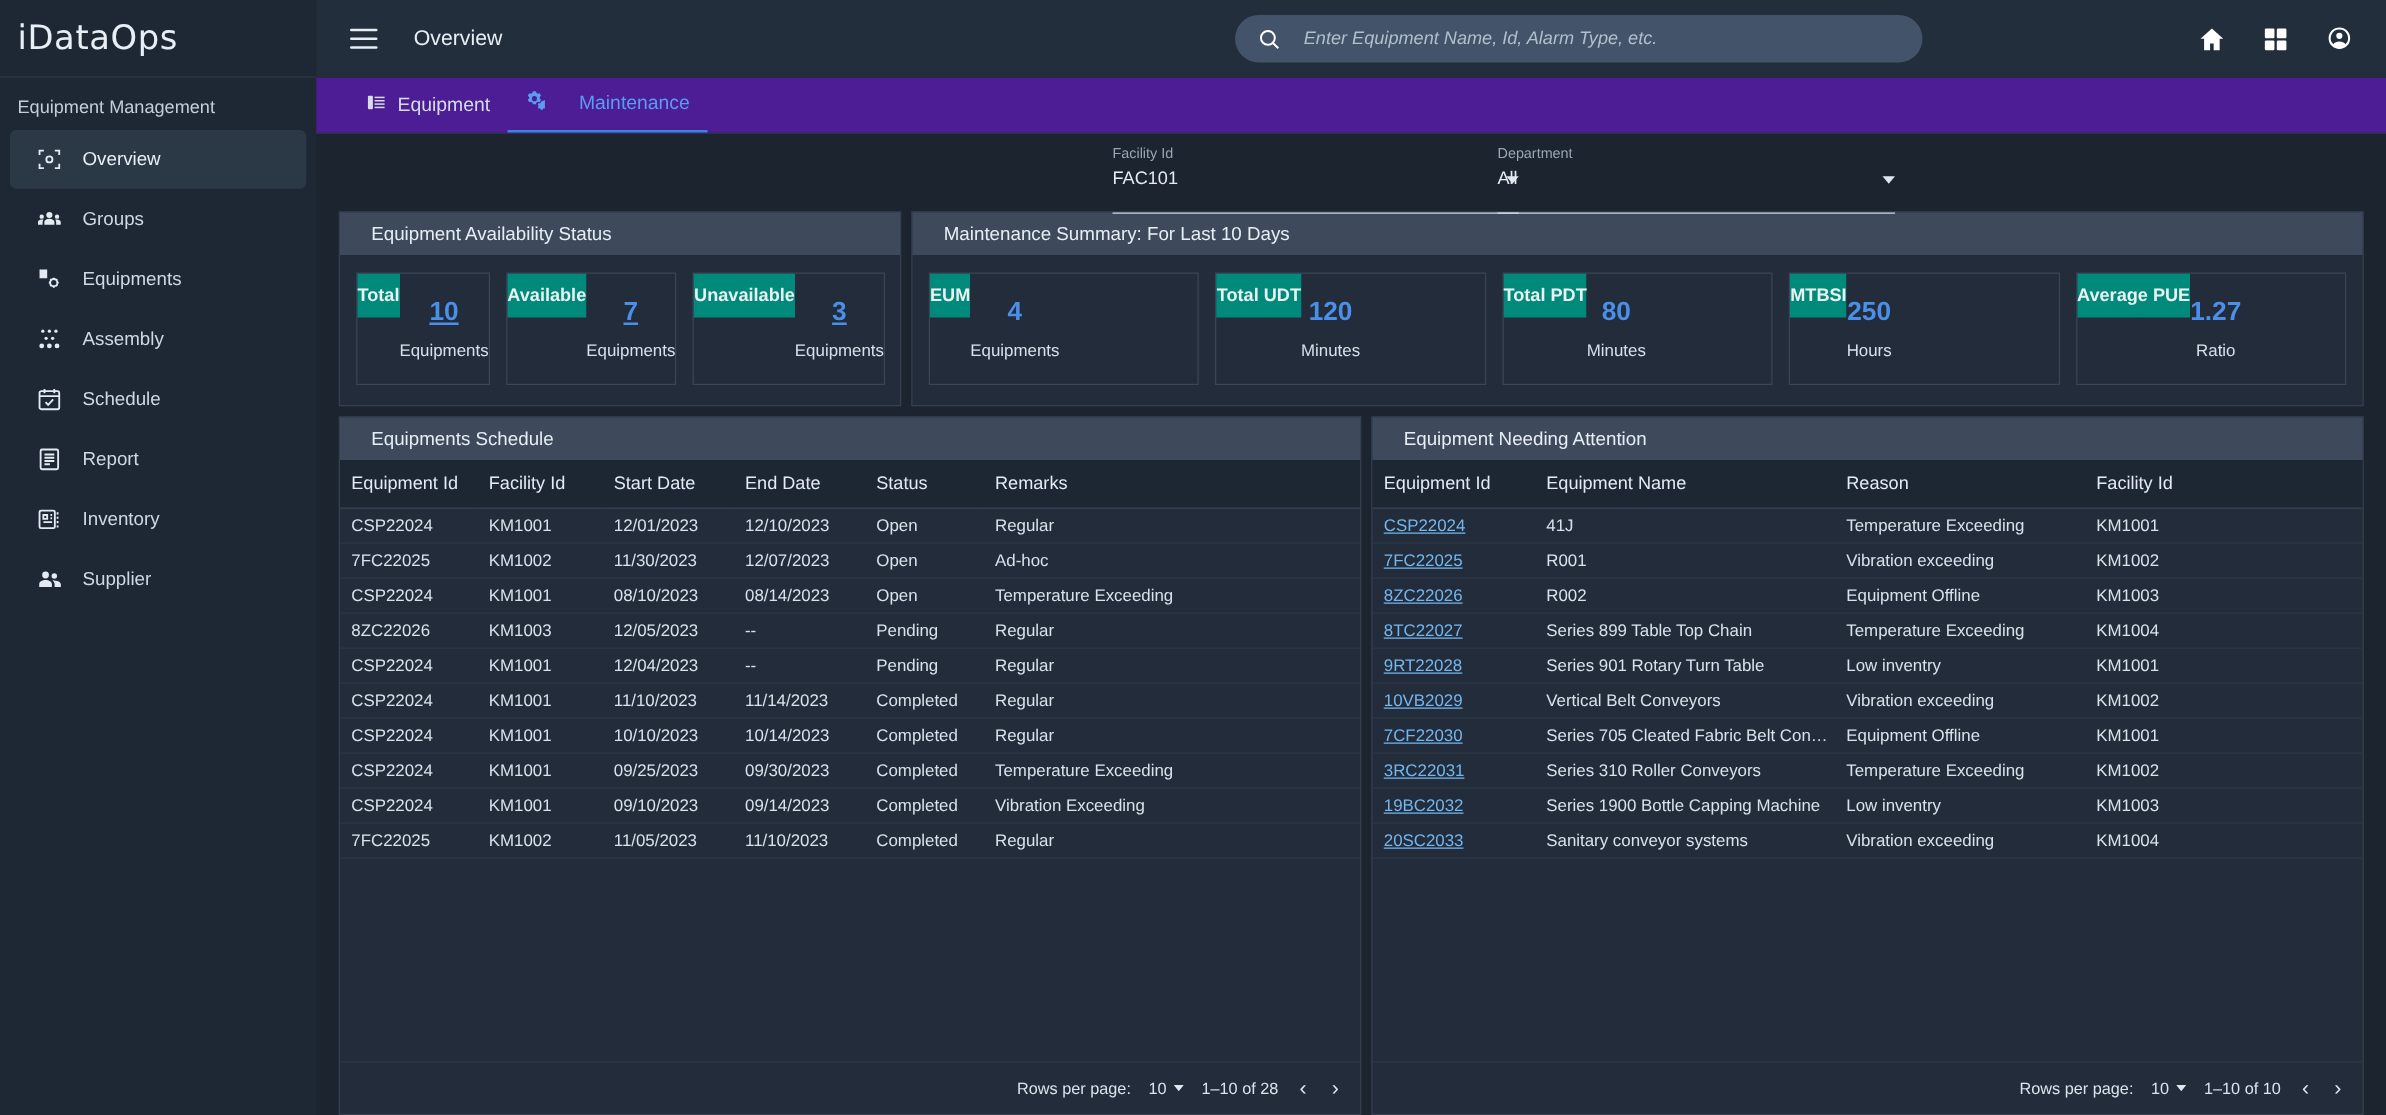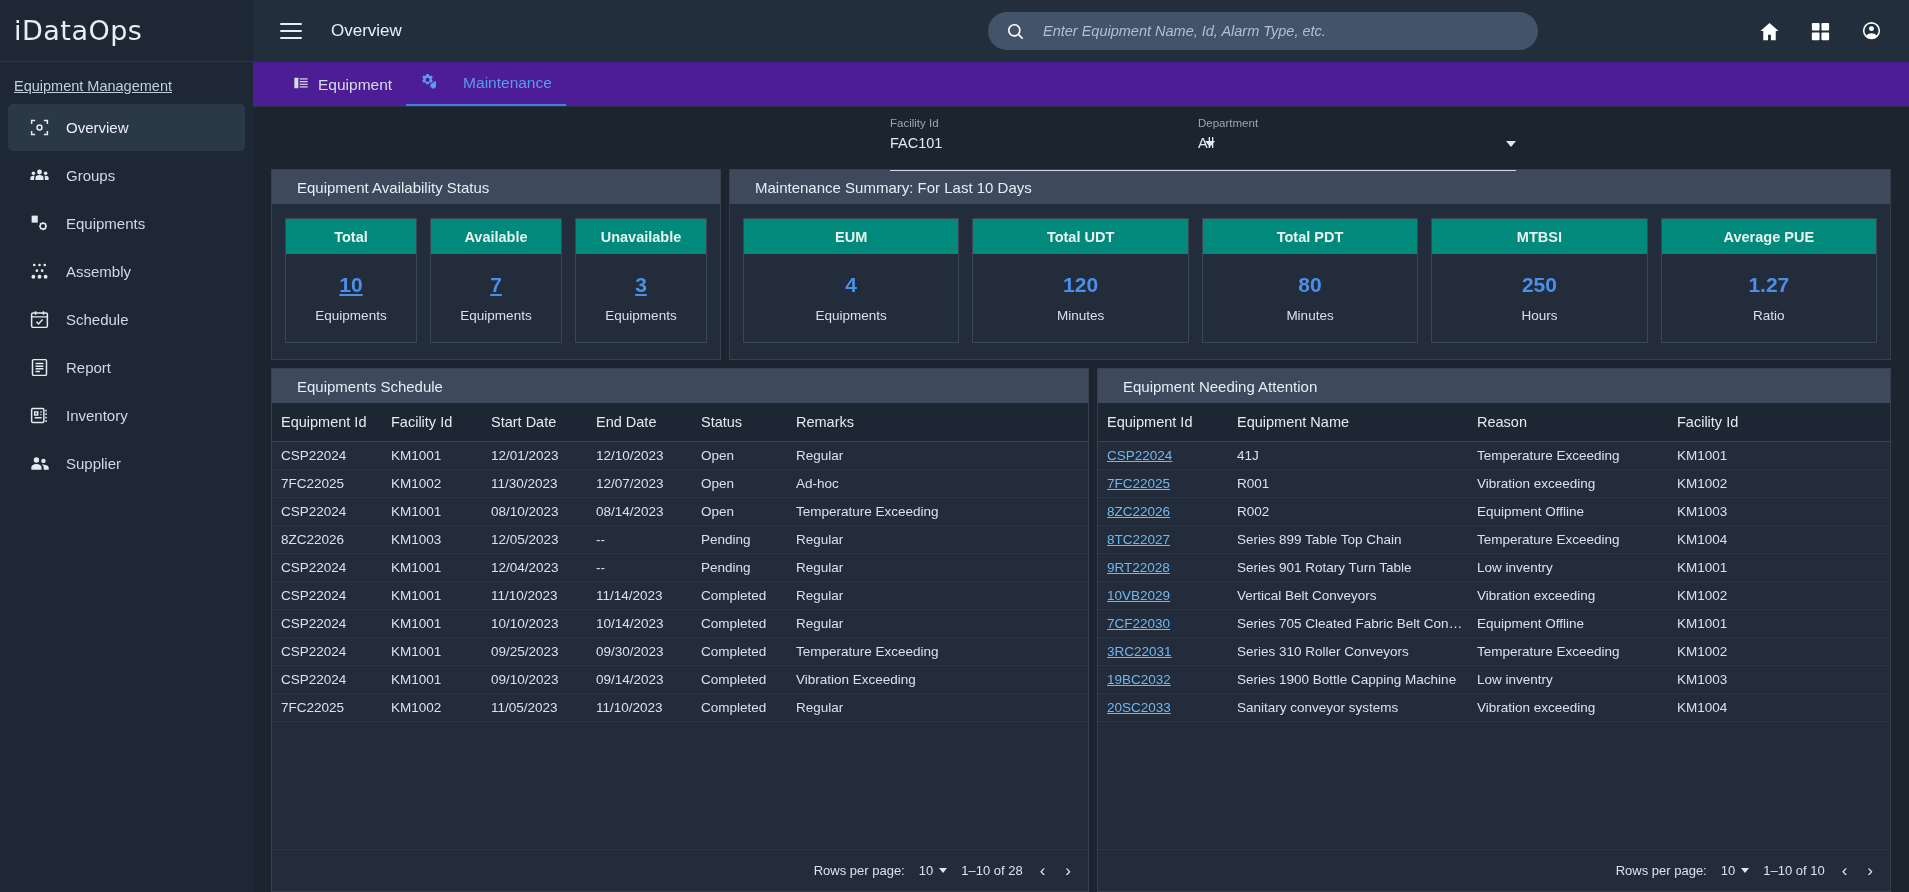--- a/index.html
+++ b/index.html
@@ -21,21 +21,21 @@
   .brand {
     height: 62px; display: flex; align-items: center;
     padding-left: 14px;
     border-bottom: 1px solid #2c3642;
   }
   .brand-text {
     font-size: 27px; letter-spacing: .5px; color: #e8eef5;
     font-family: "DejaVu Sans", sans-serif; font-weight: 400;
   }
   .section-label {
-    font-size: 14.5px; color: #c3cedb; padding: 16px 0 10px 14px; text-decoration: underline;
+    font-size: 14.5px; color: #c3cedb; padding: 16px 0 10px 14px;
   }
   .nav { display: flex; flex-direction: column; }
   .nav-item {
     display: flex; align-items: center; gap: 16px;
     height: 47px; margin: 0 8px 1px 8px;
     padding-left: 20px; border-radius: 5px;
     color: #cfd9e5; font-size: 15px; cursor: pointer;
   }
   .nav-item.active { background: #2b3846; color: #e9eff6; }
   .nav-icon { width: 22px; height: 22px; flex: 0 0 22px; display:flex; align-items:center; justify-content:center; }
@@ -84,21 +84,21 @@
   #f2 { left: 945px; width: 318px; }
 
   
   .row-top { display:flex; gap: 8px; padding: 0 18px; }
   .panel { background:#222c3a; border:1px solid #36404f; display:flex; flex-direction:column; }
   .panel-head {
     background:#3e4a5c; height: 34px; display:flex; align-items:center;
     padding-left: 25px; font-size: 15px; color:#e6edf5;
   }
   .cards { display:flex; gap: 13px; padding: 14px 13px 16px 13px; }
-  .card { flex:1 1 0; border:1px solid #3a4555; display:flex; flex-direction:column; background:#222c3a; }
+  .card { flex:1 1 0; border:1px solid #3a4555; display:flex; flex-direction:row; background:#222c3a; }
   .card-head { background:#018a7b; height:35px; display:flex; align-items:center; justify-content:center;
                font-size:14.5px; font-weight:bold; color:#e9f2f1; }
   .card-body { height: 88px; display:flex; flex-direction:column; align-items:center; justify-content:center; gap:11px; }
   .card-val { font-size: 21px; font-weight:bold; color:#4b8fe8; }
   .card-val.link { text-decoration: underline; cursor:pointer; }
   .card-unit { font-size: 13.5px; color:#d7e0ea; }
 
   .row-bot { display:flex; gap: 8px; padding: 8px 18px 0 18px; flex: 1 1 auto; }
   table { width:100%; border-collapse: collapse; table-layout: fixed; }
   th { text-align:left; font-weight:400; font-size:14.5px; color:#e3eaf3;

